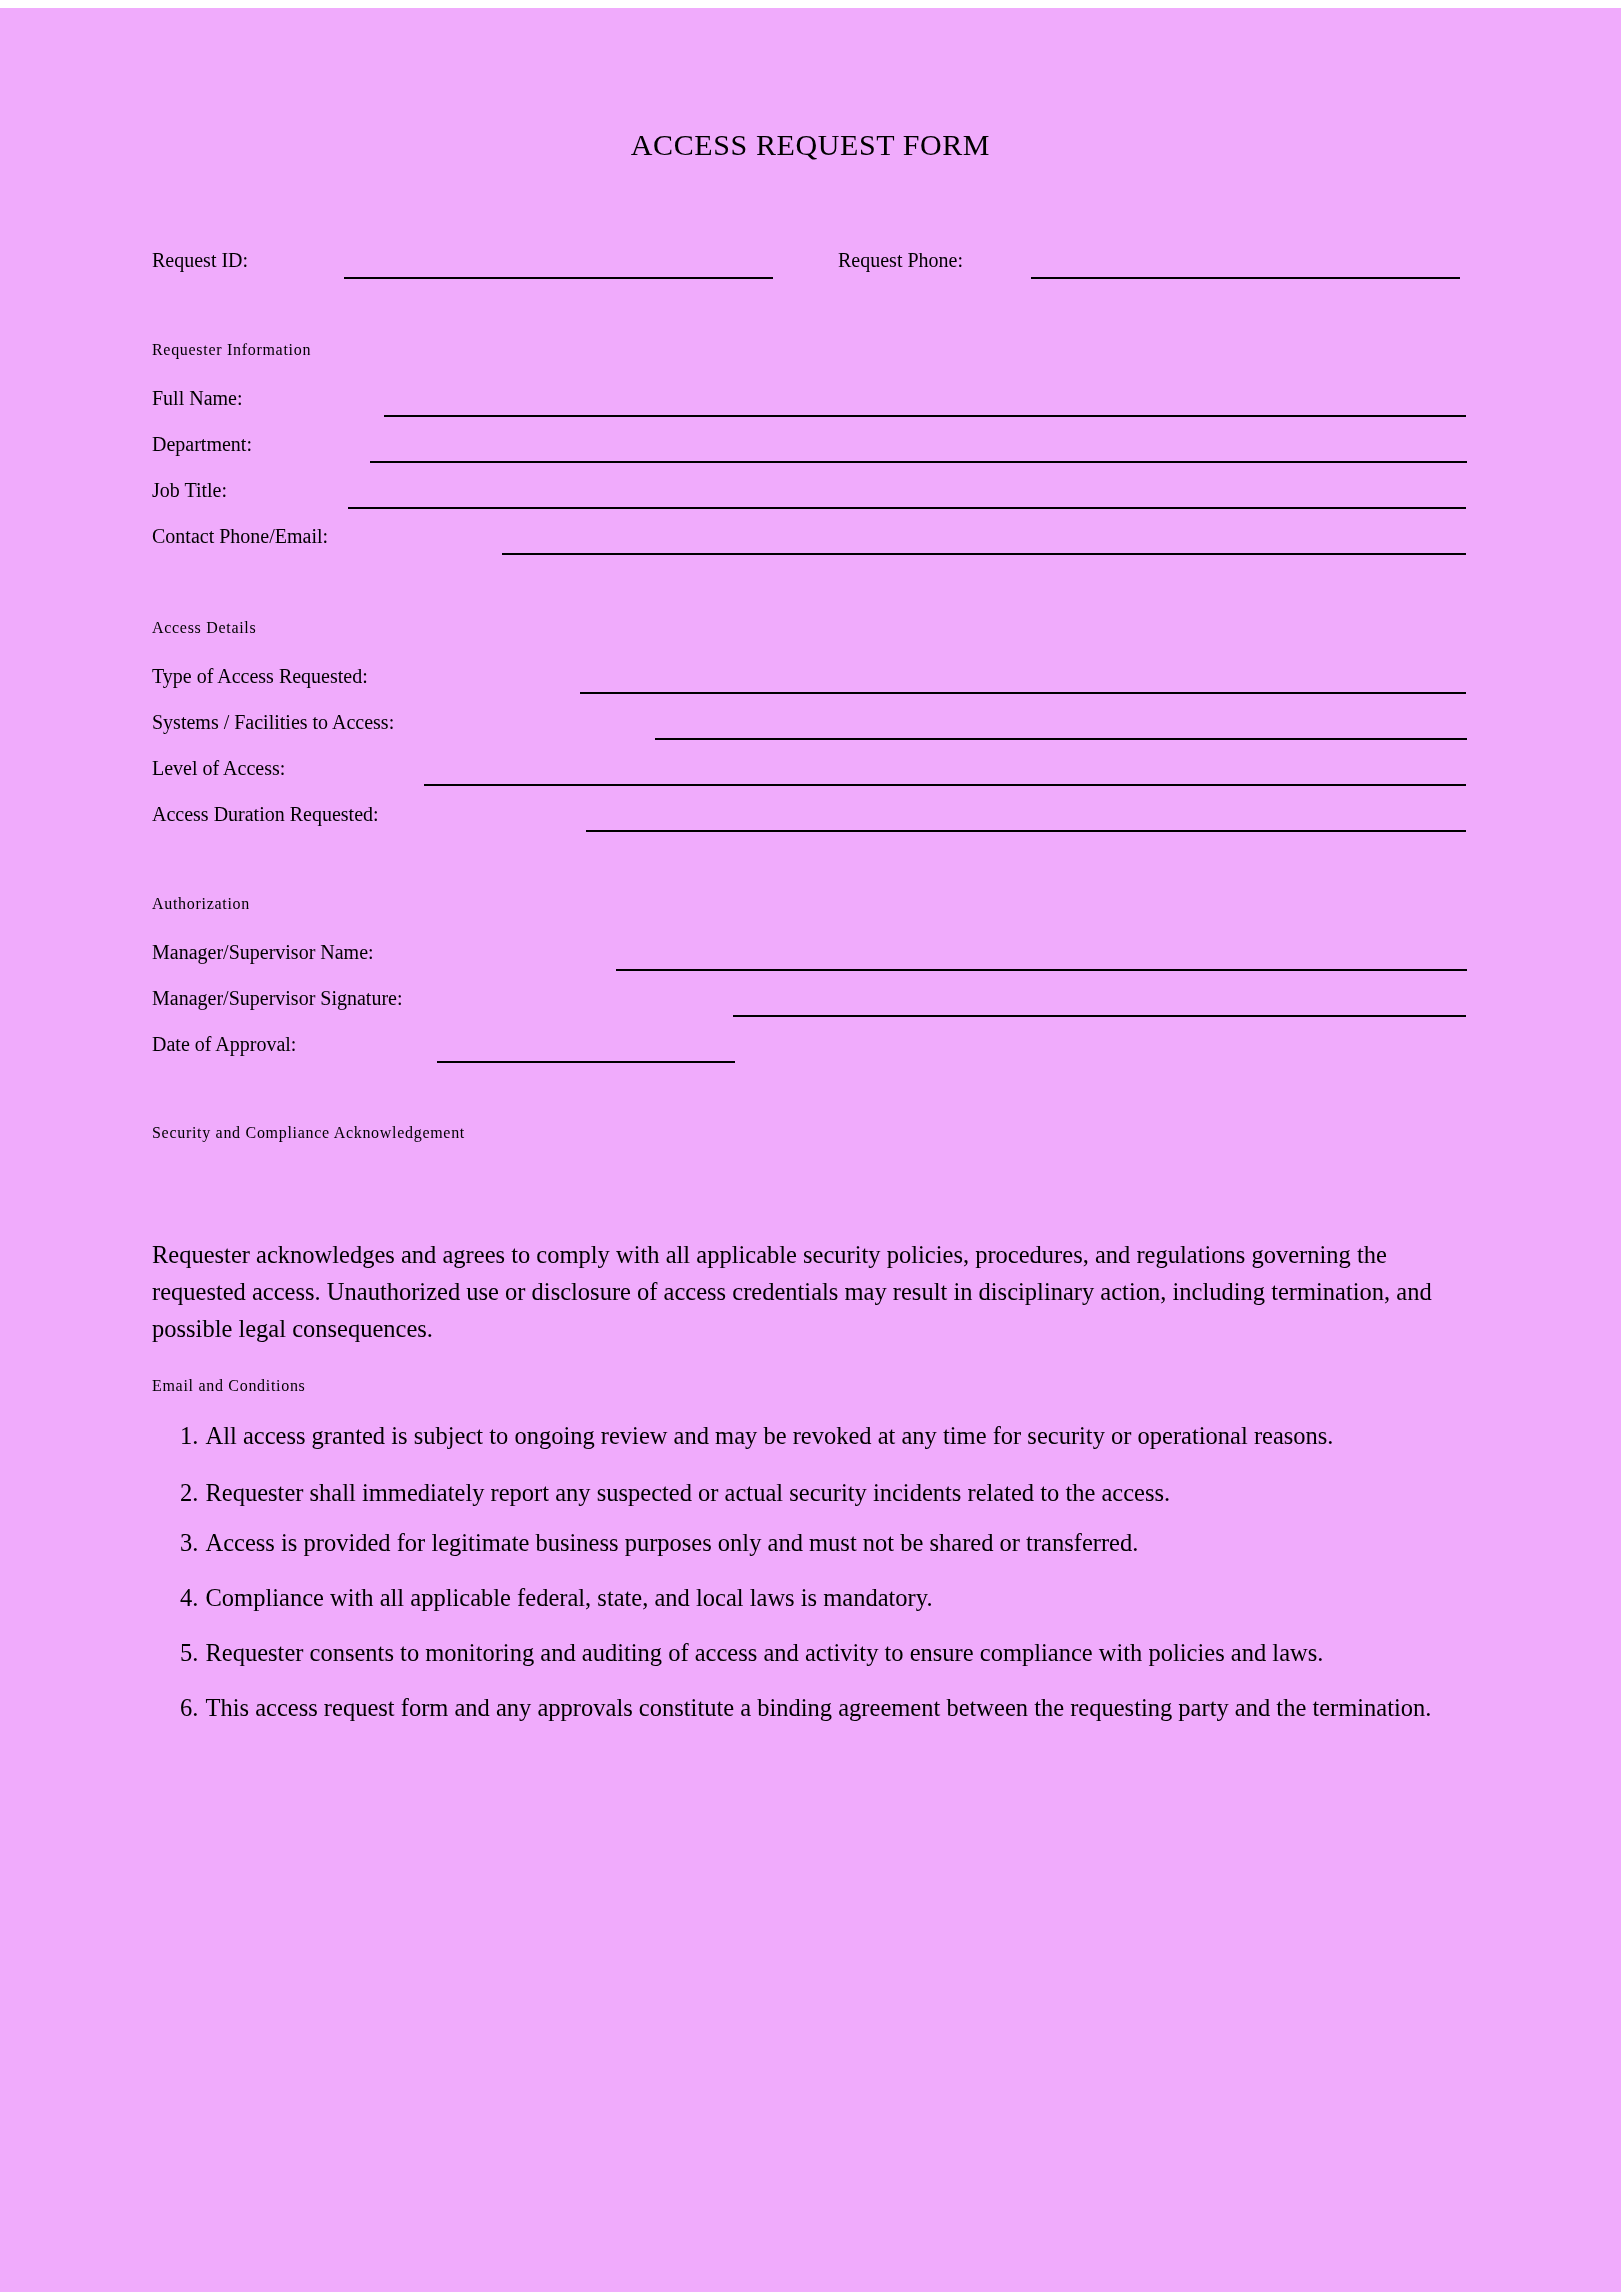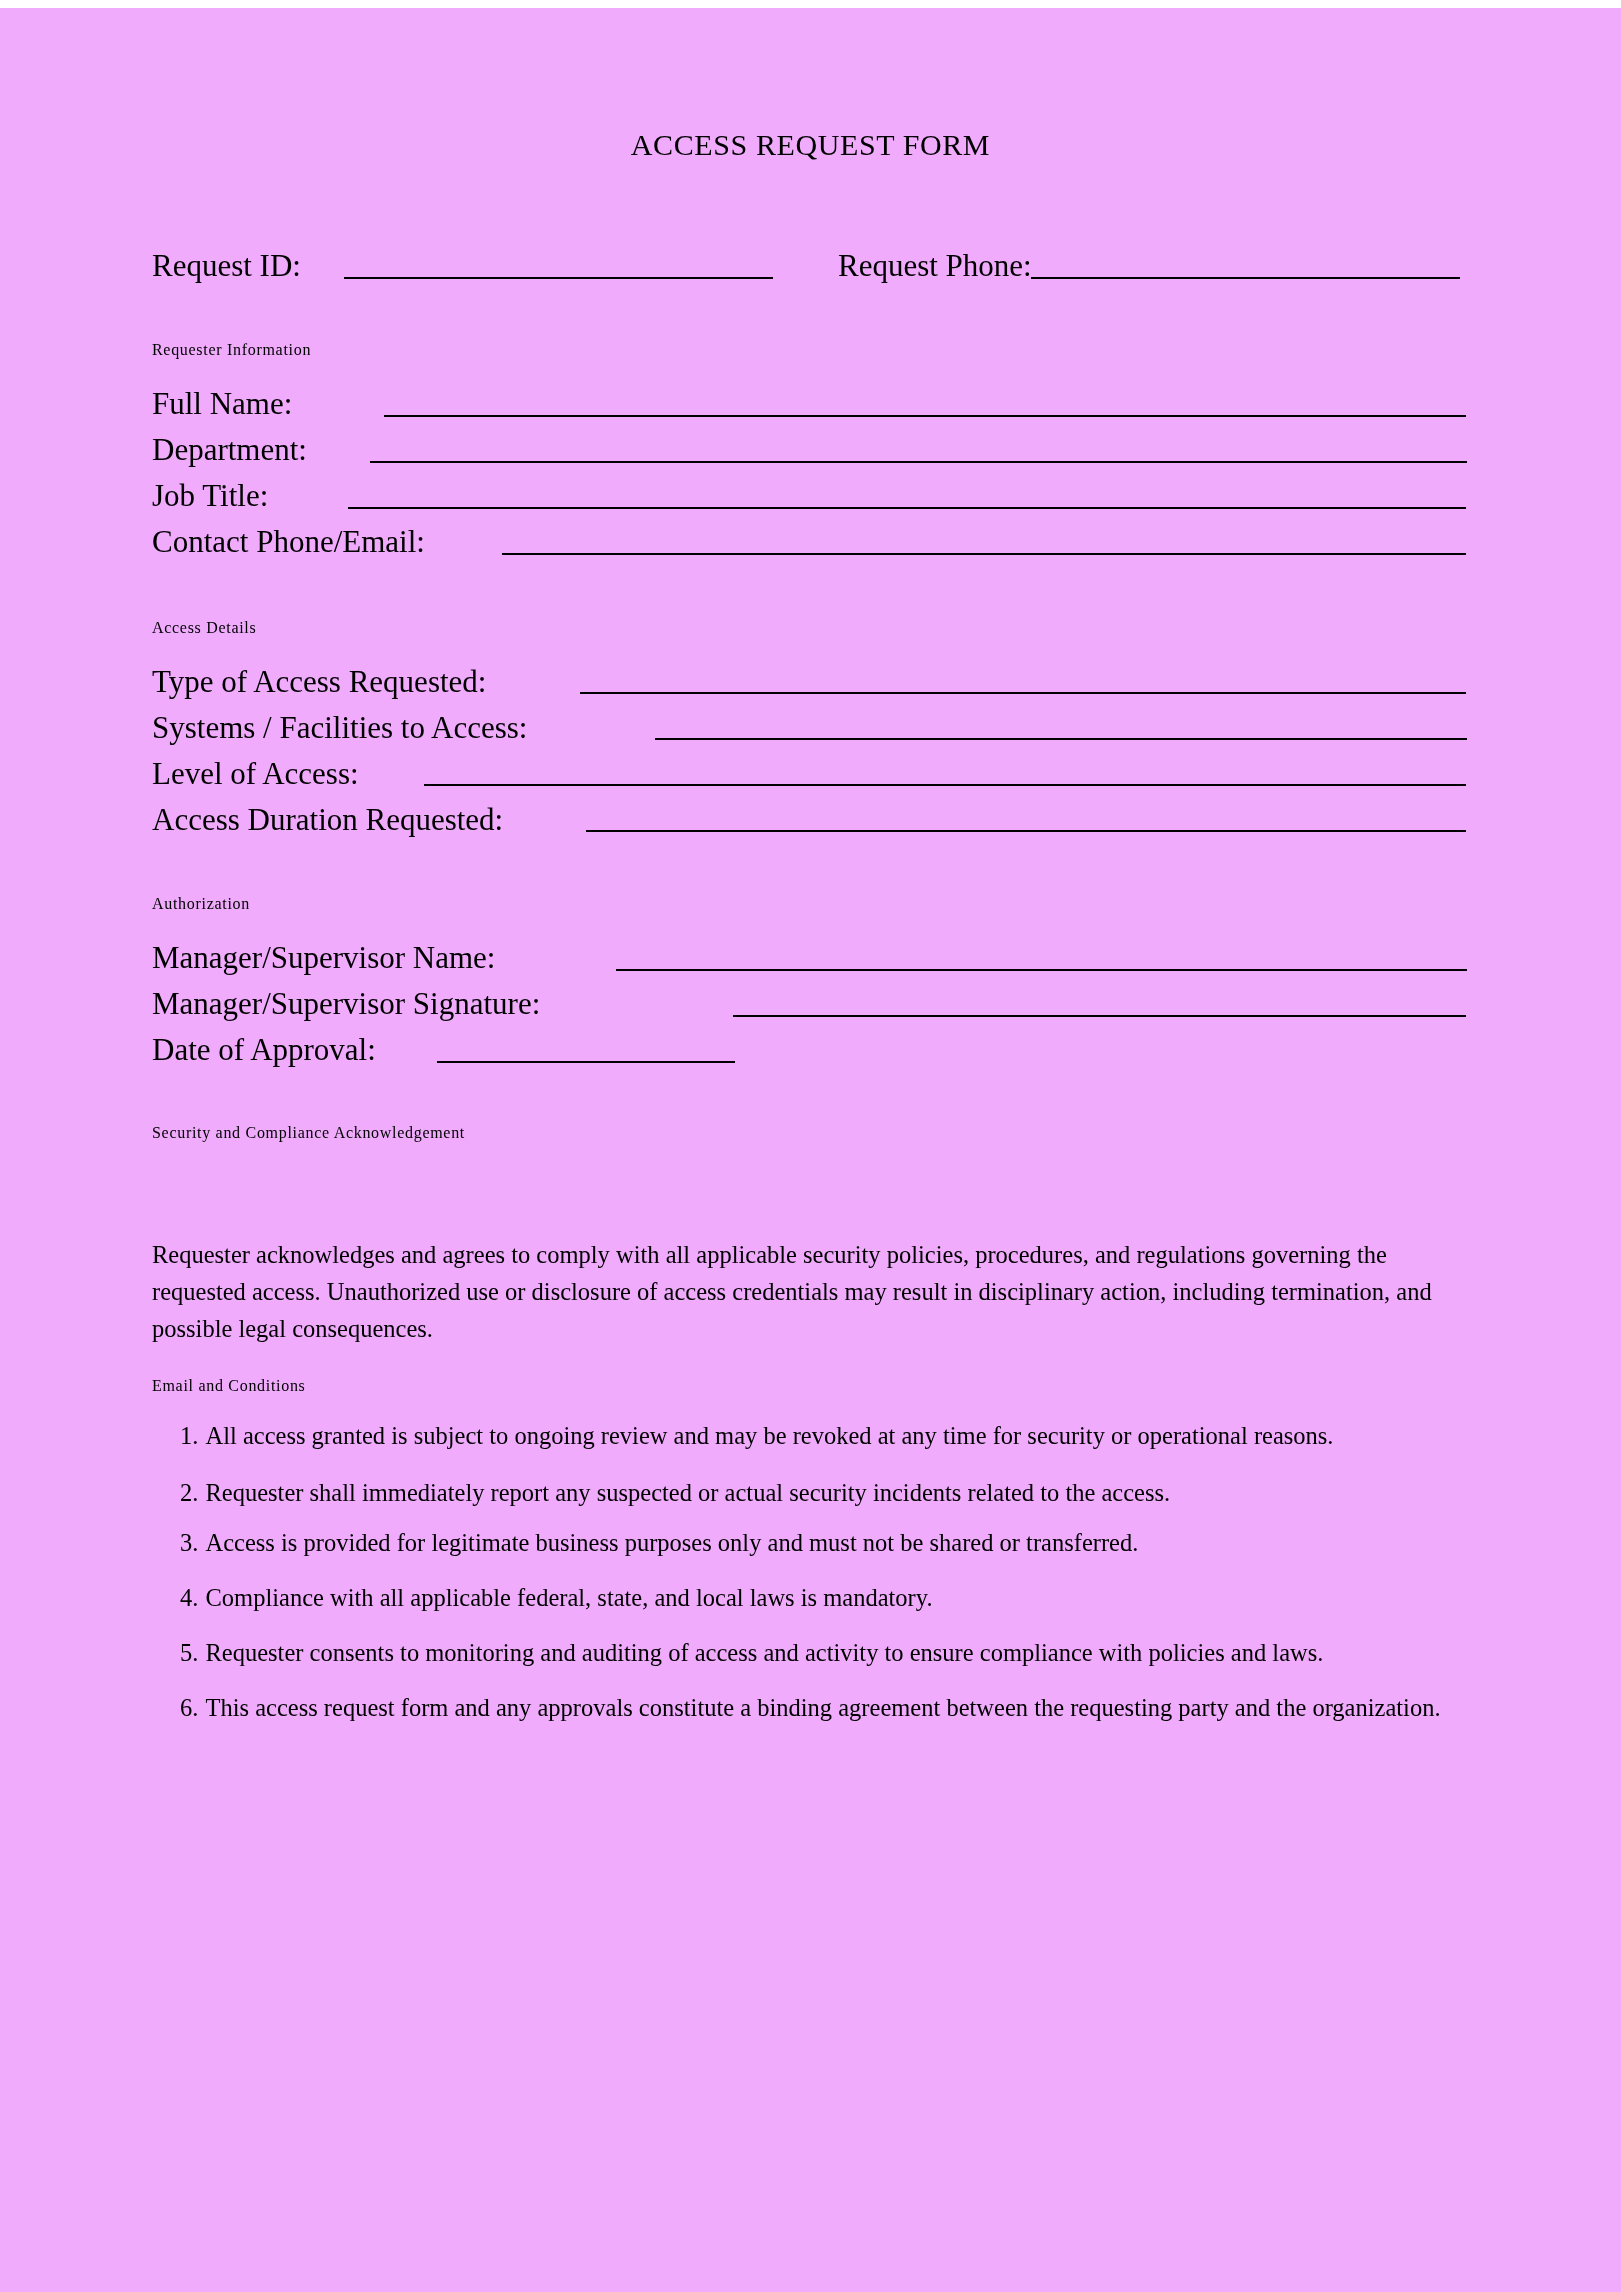--- a/index.html
+++ b/index.html
@@ -26,21 +26,21 @@
     top: 122px;
     text-align: center;
     font-size: 30px;
     letter-spacing: 0.6px;
     line-height: 1;
   }
 
   
   .label {
     position: absolute;
-    font-size: 31px;
+    font-size: 20px;
     line-height: 1;
     white-space: nowrap;
   }
   .section-head {
     position: absolute;
     font-size: 16px;
     line-height: 1;
     white-space: nowrap;
     letter-spacing: 0.7px;
   }
@@ -138,17 +138,17 @@
   <div class="term" style="left:180px; top:1523px;">
     <span class="num">3.</span><span>Access is provided for legitimate business purposes only and must not be shared or transferred.</span>
   </div>
   <div class="term" style="left:180px; top:1578px;">
     <span class="num">4.</span><span>Compliance with all applicable federal, state, and local laws is mandatory.</span>
   </div>
   <div class="term" style="left:180px; top:1633px;">
     <span class="num">5.</span><span>Requester consents to monitoring and auditing of access and activity to ensure compliance with policies and laws.</span>
   </div>
   <div class="term" style="left:180px; top:1688px;">
-    <span class="num">6.</span><span>This access request form and any approvals constitute a binding agreement between the requesting party and the organization.</span>
+    <span class="num">6.</span><span>This access request form and any approvals constitute a binding agreement between the requesting party and the termination.</span>
   </div>
 
 </div>
 
 
 </body></html>

